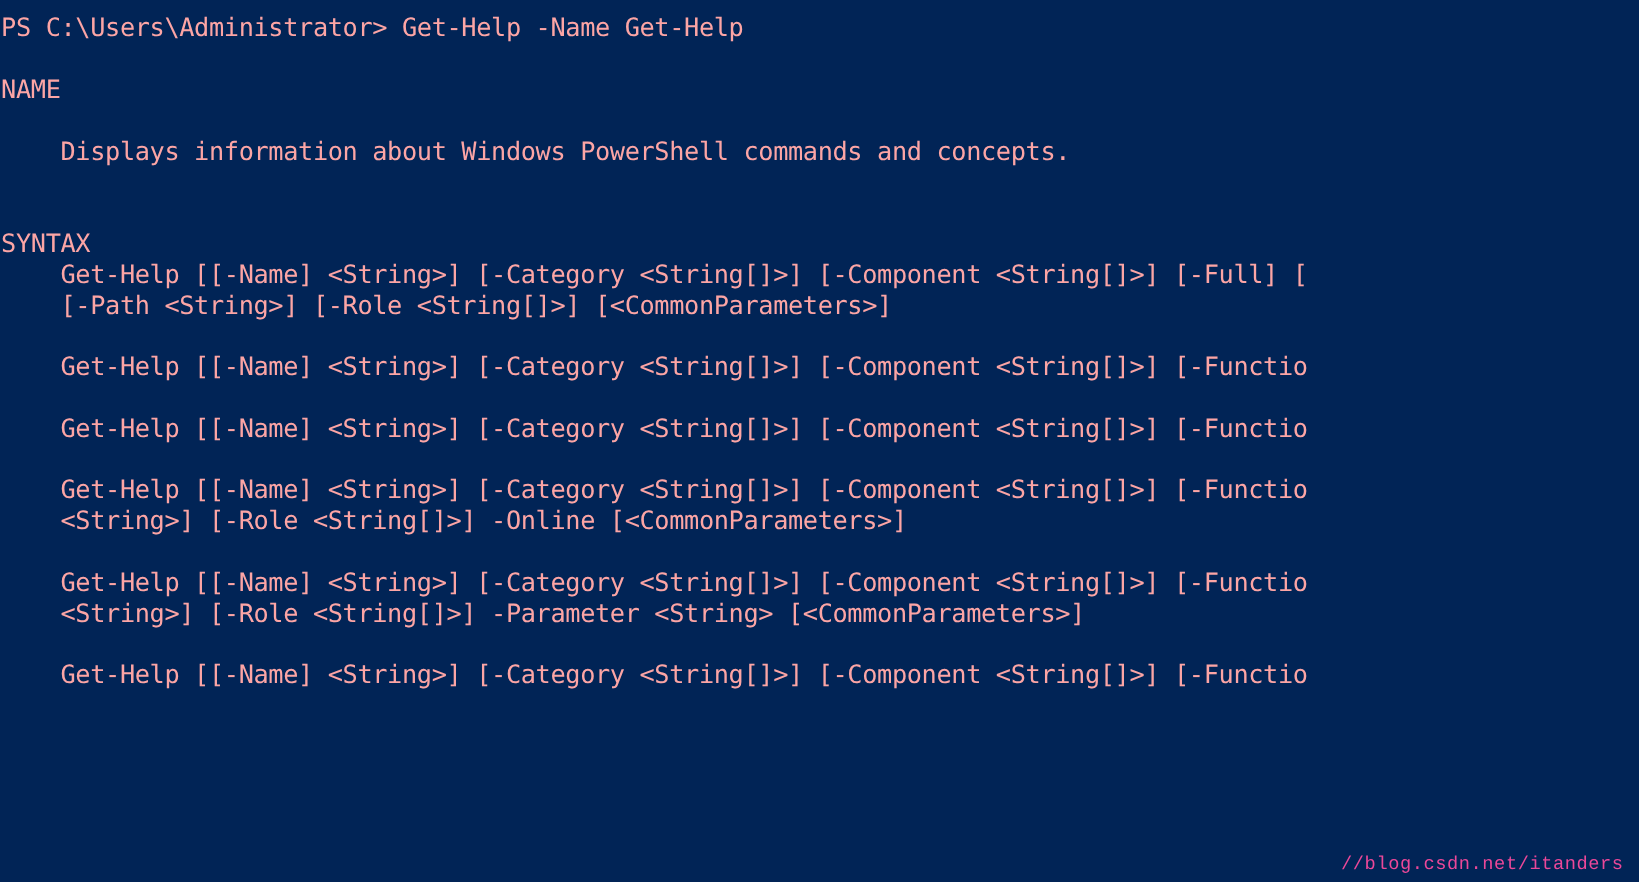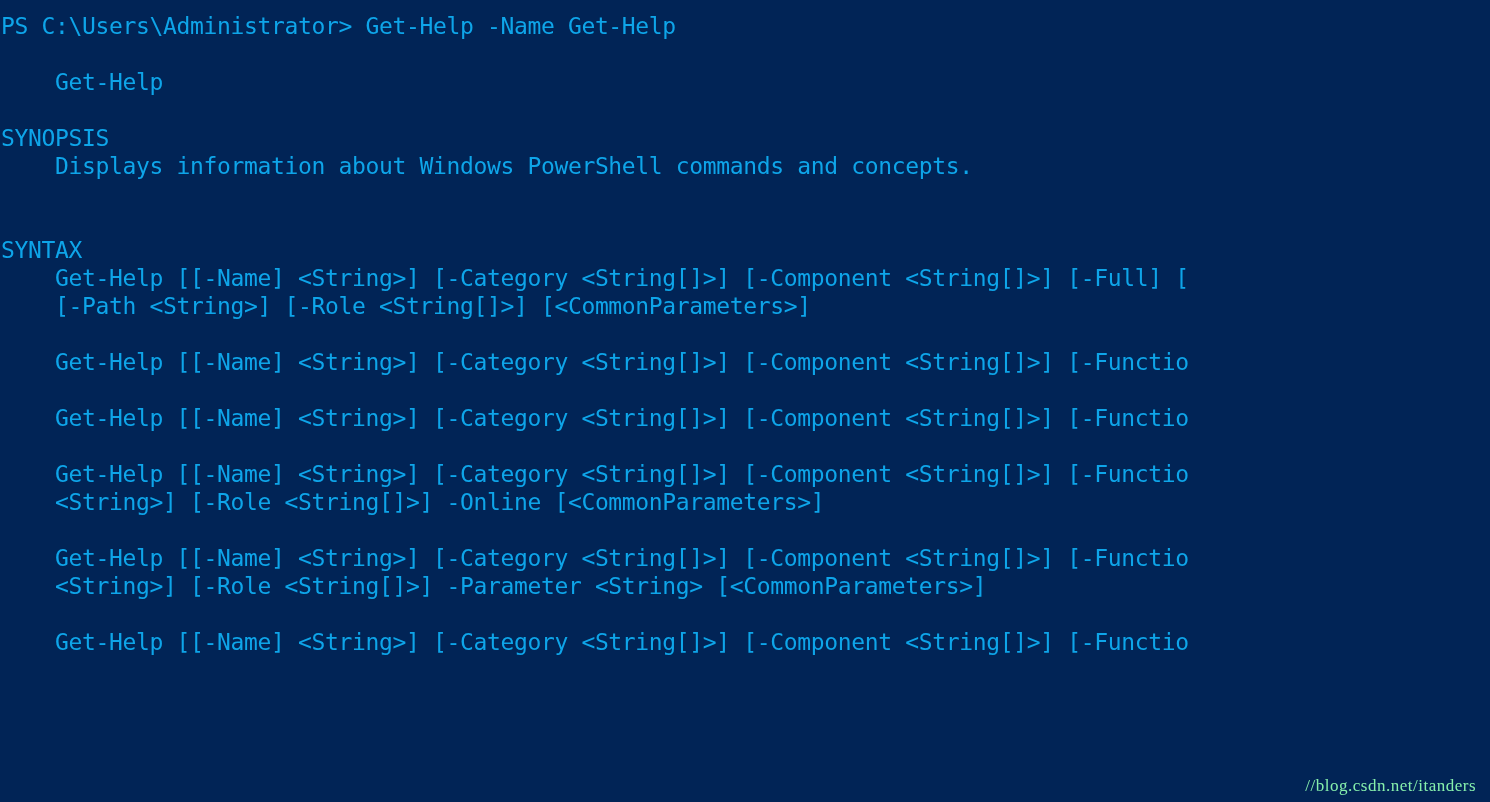--- a/index.html
+++ b/index.html
@@ -22,54 +22,53 @@
     overflow: hidden;
     box-sizing: border-box;
     padding: 12px 0 0 0;
   }
 
   .console-line {
     font-family: "DejaVu Sans Mono", "Liberation Mono", monospace;
     font-size: 23px;
     line-height: 28px;
     height: 28px;
-    color: #0ea5e9;
+    color: #fca5a5;
     white-space: pre;
     letter-spacing: -0.35px;
     padding-left: 1px;
     overflow: hidden;
     text-overflow: clip;
   }
 
   .console-line.blank {
     color: transparent;
   }
 
   .watermark {
     position: absolute;
     right: 14px;
     bottom: 6px;
-    font-family: Liberation Serif, serif;
+    font-family: Liberation Mono, monospace;
     font-size: 17px;
     letter-spacing: 0.5px;
-    color: #86efac;
+    color: #ec4899;
     white-space: pre;
     user-select: none;
   }
 </style>
 </head>
 <body>
 
 <div id="console">
   <div id="console-output">
       <div class="console-line">PS C:\Users\Administrator&gt; Get-Help -Name Get-Help</div>
       <div class="console-line blank"></div>
-      <div class="console-line">    Get-Help</div>
+      <div class="console-line">NAME</div>
       <div class="console-line blank"></div>
-      <div class="console-line">SYNOPSIS</div>
       <div class="console-line">    Displays information about Windows PowerShell commands and concepts.</div>
       <div class="console-line blank"></div>
       <div class="console-line blank"></div>
       <div class="console-line">SYNTAX</div>
       <div class="console-line">    Get-Help [[-Name] &lt;String&gt;] [-Category &lt;String[]&gt;] [-Component &lt;String[]&gt;] [-Full] [</div>
       <div class="console-line">    [-Path &lt;String&gt;] [-Role &lt;String[]&gt;] [&lt;CommonParameters&gt;]</div>
       <div class="console-line blank"></div>
       <div class="console-line">    Get-Help [[-Name] &lt;String&gt;] [-Category &lt;String[]&gt;] [-Component &lt;String[]&gt;] [-Functio</div>
       <div class="console-line blank"></div>
       <div class="console-line">    Get-Help [[-Name] &lt;String&gt;] [-Category &lt;String[]&gt;] [-Component &lt;String[]&gt;] [-Functio</div>

